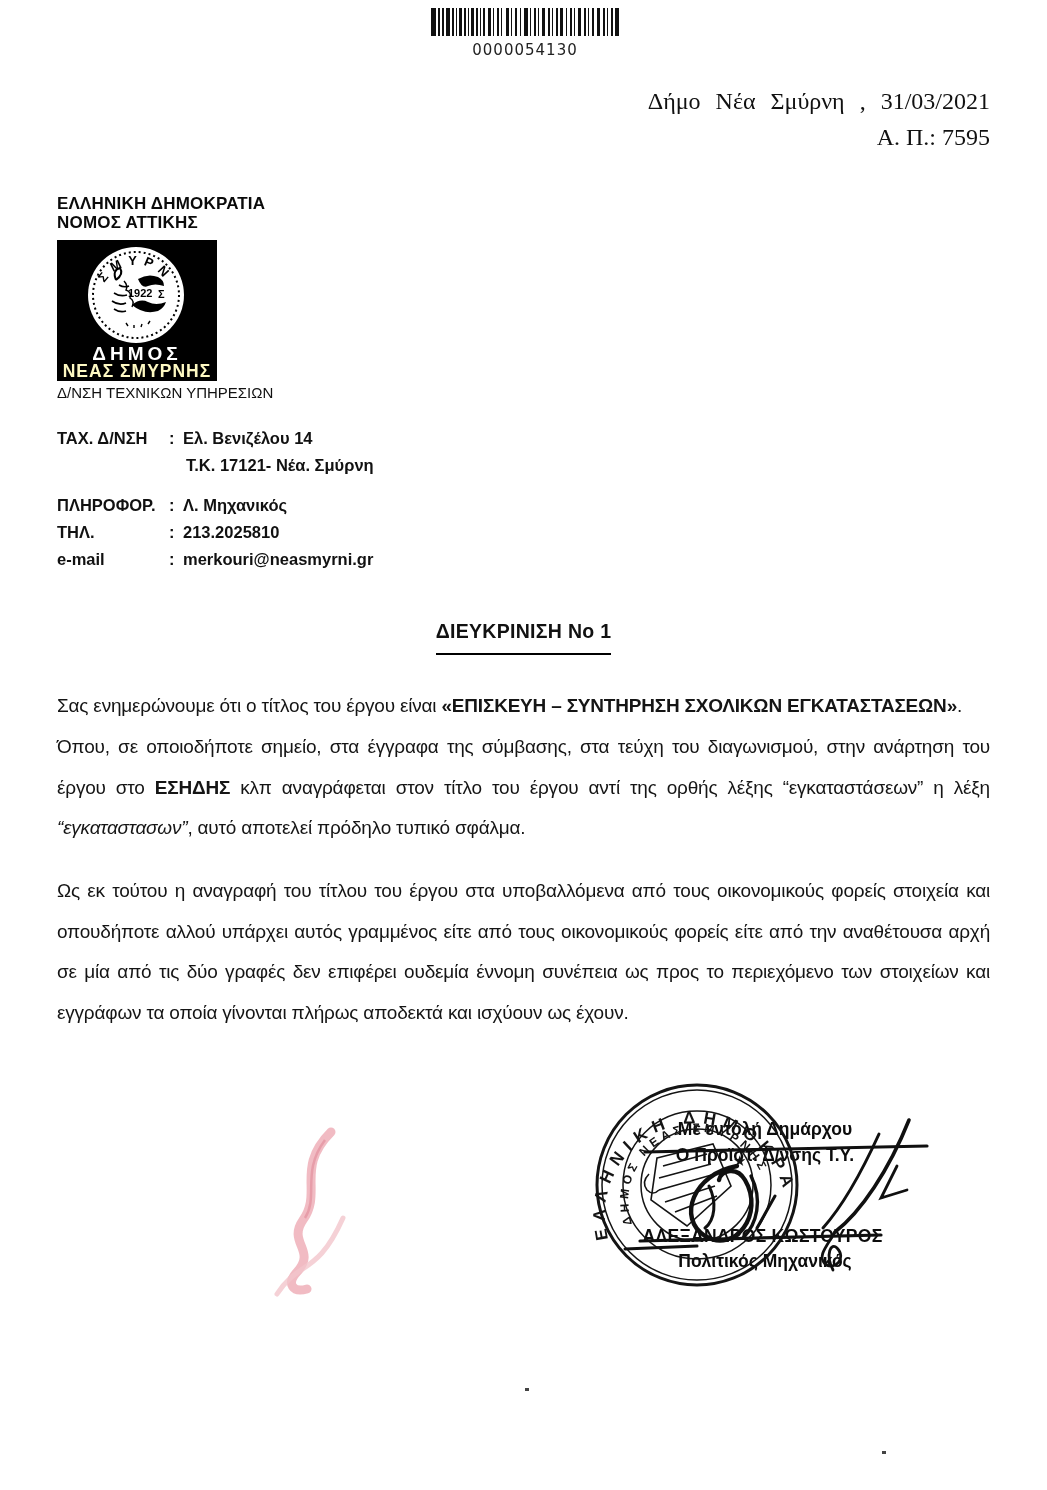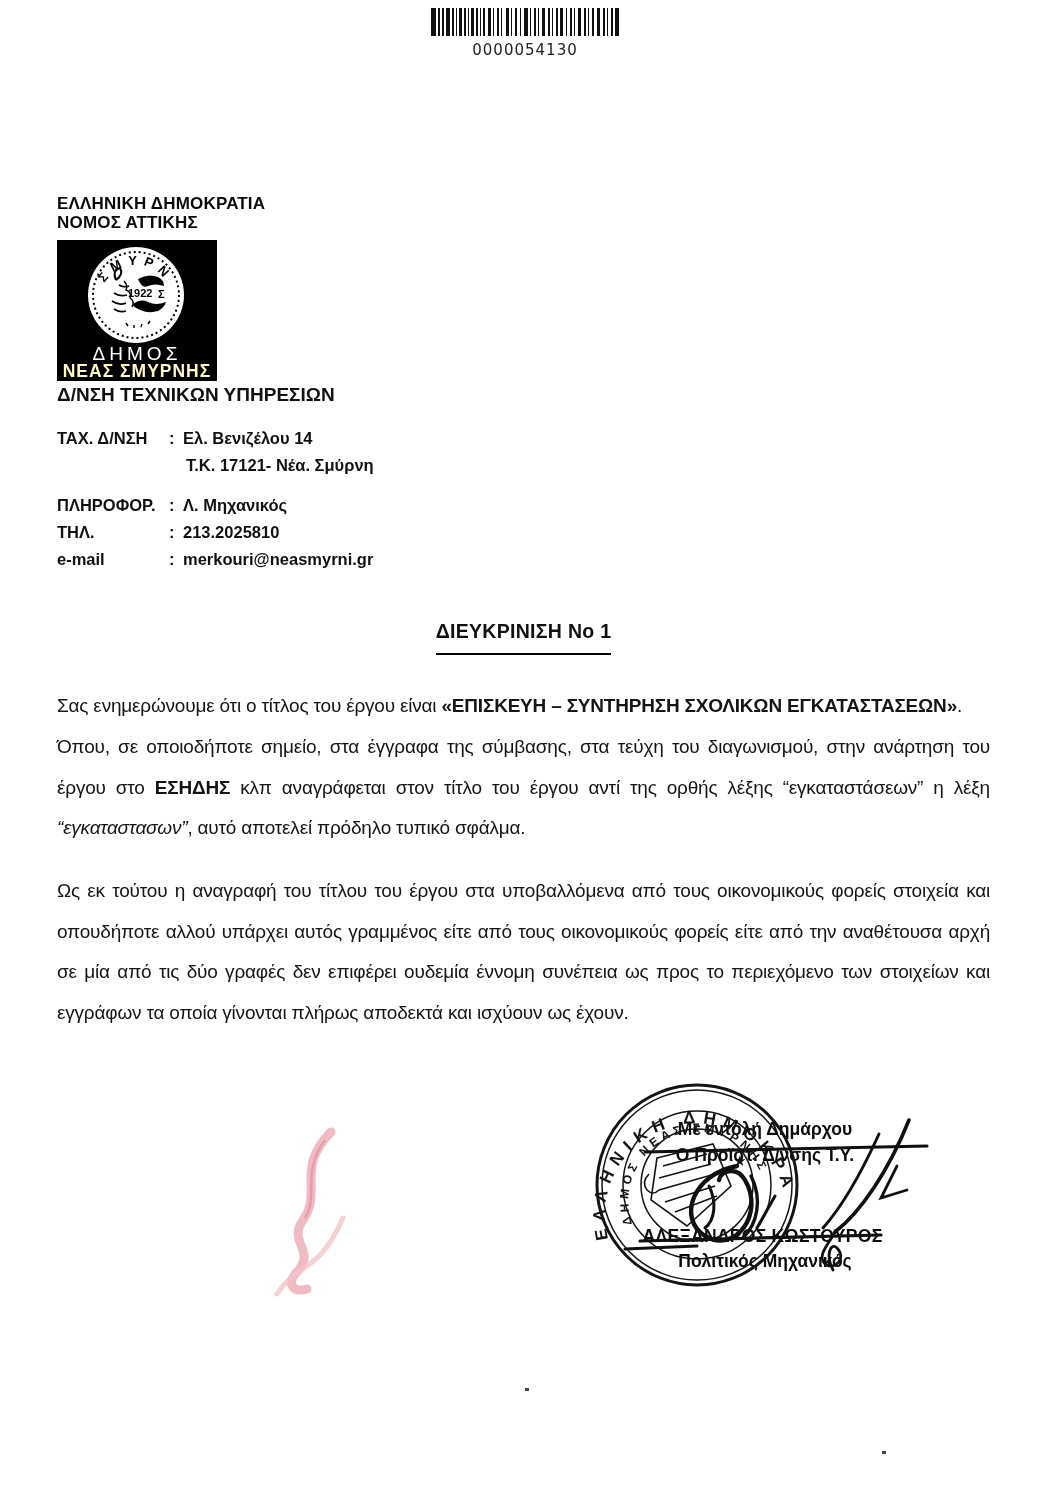--- a/index.html
+++ b/index.html
@@ -13,27 +13,27 @@
 
   
   #dateblock{right:57px;top:88px;text-align:right;font-family:"Liberation Serif",serif;font-size:24px;color:#111;}
   #place-date{word-spacing:9px;}
   #protocol-number{margin-top:9px;}
 
   
   .hdrline{font-weight:bold;font-size:17px;letter-spacing:.2px;color:#0a0a0a;}
   #hdr1{left:57px;top:194px;}
   #hdr2{left:57px;top:213px;text-align:center;}
-  #dept{left:57px;top:384px;font-weight:bold;font-size:19px;}
+  #dept{left:57px;top:384px;font-weight:normal;font-size:15px;}
 
   
   #logo{left:57px;top:240px;width:160px;height:141px;background:#000;}
   #logo .seal{position:absolute;left:29px;top:5px;width:100px;height:100px;}
   #logo-line1{position:absolute;left:0;top:103px;width:160px;text-align:center;color:#fff;
-              font-size:19px;letter-spacing:4px;font-weight:normal;}
+              font-size:19px;letter-spacing:4px;font-weight:bold;}
   #logo-line2{position:absolute;left:0;top:121px;width:160px;text-align:center;color:#fef9c3;
               font-size:17.5px;letter-spacing:1px;font-weight:bold;}
 
   
   #metafields{left:550px;top:383px;font-weight:bold;font-size:16.5px;line-height:26px;white-space:pre;}
 
   
   #contact{left:57px;top:429px;font-weight:bold;font-size:16.5px;}
   .crow{display:grid;grid-template-columns:112px 14px auto;margin-bottom:8px;}
   .crow .cv{white-space:pre;}
@@ -115,20 +115,24 @@
           <rect x="166" width="3" height="28"></rect>
           <rect x="172" width="2" height="28"></rect>
         <rect x="176" width="1" height="28"></rect>
           <rect x="180" width="2" height="28"></rect>
           <rect x="184" width="4" height="28"></rect>
       </g>
     </svg>
     <div id="barcode-number">0000054130</div>
   </div>
 
+  <div class="abs" id="dateblock">
+    <div id="place-date">Δήμο Νέα Σμύρνη , 31/03/2021</div>
+    <div id="protocol-number">Α. Π.: 7595</div>
+  </div>
 
   <div class="abs hdrline" id="hdr1">ΕΛΛΗΝΙΚΗ ΔΗΜΟΚΡΑΤΙΑ</div>
   <div class="abs hdrline" id="hdr2">ΝΟΜΟΣ ΑΤΤΙΚΗΣ</div>
 
   <div class="abs" id="logo">
     <svg class="seal" viewBox="0 0 100 100">
       <circle cx="50" cy="50" r="48" fill="#ffffff"></circle>
       <circle cx="50" cy="50" r="43" fill="none" stroke="#000" stroke-width="2" stroke-dasharray="2 3"></circle>
       <defs>
           <path id="sealarc" d="M 16,44 A 36,36 0 0 1 84,44"></path>

